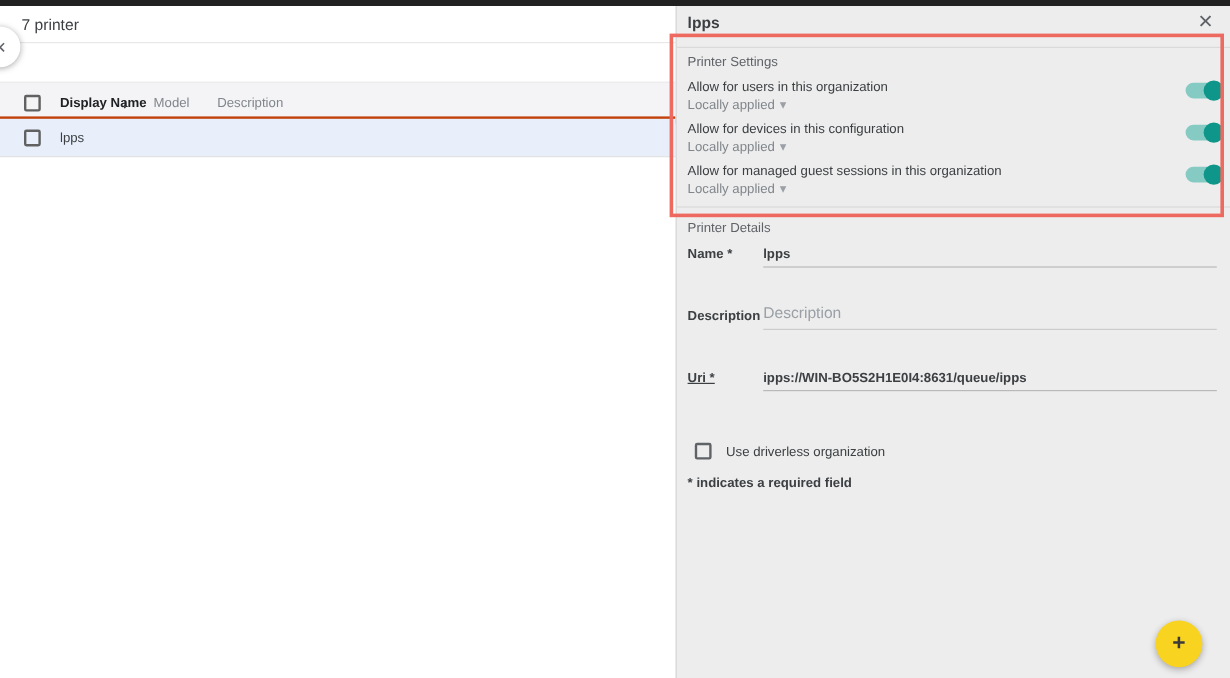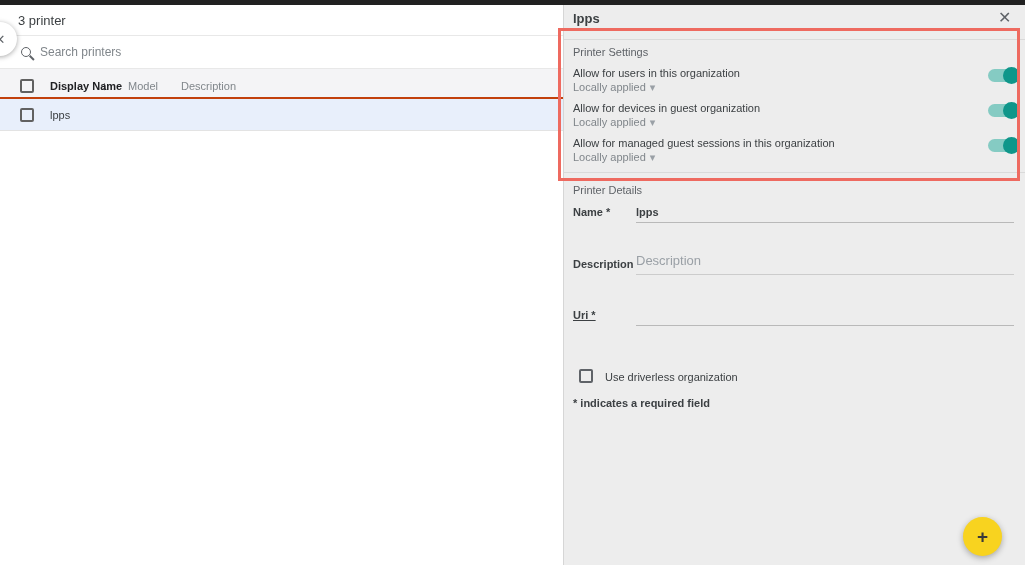--- a/index.html
+++ b/index.html
@@ -83,31 +83,27 @@
   
   .annotation { position:absolute; left:558px; top:28px; width:462px; height:153px;
                 border:3px solid #ee6a60; z-index:9; pointer-events:none; }
 </style>
 </head>
 <body>
 
 <div class="topbar"></div>
 
 <div class="left-panel">
-  <div class="count-label">3 printer</div>
+  <div class="count-label">7 printer</div>
   <div class="divider d1"></div>
 
   <div class="edge-close">
     <span>✕</span>
   </div>
 
-  <div class="search-row">
-    <span class="mag"></span>
-    <input class="search-input" type="text" placeholder="Search printers" style="">
-  </div>
   <div class="divider d2"></div>
 
   <div class="table-header">
     <span class="cb th-cb"></span>
     <span class="th-name">Display Name</span>
     <span class="th-sort">↓</span>
     <span class="th-model">Model</span>
     <span class="th-desc">Description</span>
   </div>
 
@@ -125,21 +121,21 @@
   <div class="sec-heading sh-settings">Printer Settings</div>
 
   <div class="tg-label tl1">Allow for users in this organization</div>
   <div class="tg-sub ts1">
     <span>Locally applied</span><span class="dd">▾</span>
   </div>
   <div class="toggle tt1">
       <span class="knob"></span>
     </div>
 
-  <div class="tg-label tl2">Allow for devices in guest organization</div>
+  <div class="tg-label tl2">Allow for devices in this configuration</div>
   <div class="tg-sub ts2">
     <span>Locally applied</span><span class="dd">▾</span>
   </div>
   <div class="toggle tt2">
       <span class="knob"></span>
     </div>
 
   <div class="tg-label tl3">Allow for managed guest sessions in this organization</div>
   <div class="tg-sub ts3">
     <span>Locally applied</span><span class="dd">▾</span>
@@ -154,20 +150,21 @@
 
   <div class="fld-label fl-name-label">Name *</div>
   <div class="fld-value fl-name-value">lpps</div>
   <div class="fld-line fl-name-line"></div>
 
   <div class="fld-label fl-desc-label">Description</div>
   <input class="desc-input" type="text" placeholder="Description" style="">
   <div class="fld-line fl-desc-line"></div>
 
   <div class="fld-label fl-uri-label">Uri *</div>
+  <div class="fld-value fl-uri-value">ipps://WIN-BO5S2H1E0I4:8631/queue/ipps</div>
   <div class="fld-line fl-uri-line"></div>
 
   <span class="cb drv-cb"></span>
   <div class="drv-label">Use driverless organization</div>
 
   <div class="req-note">* indicates a required field</div>
 
   <div class="fab">
     <span class="fab-plus">+</span>
   </div>

